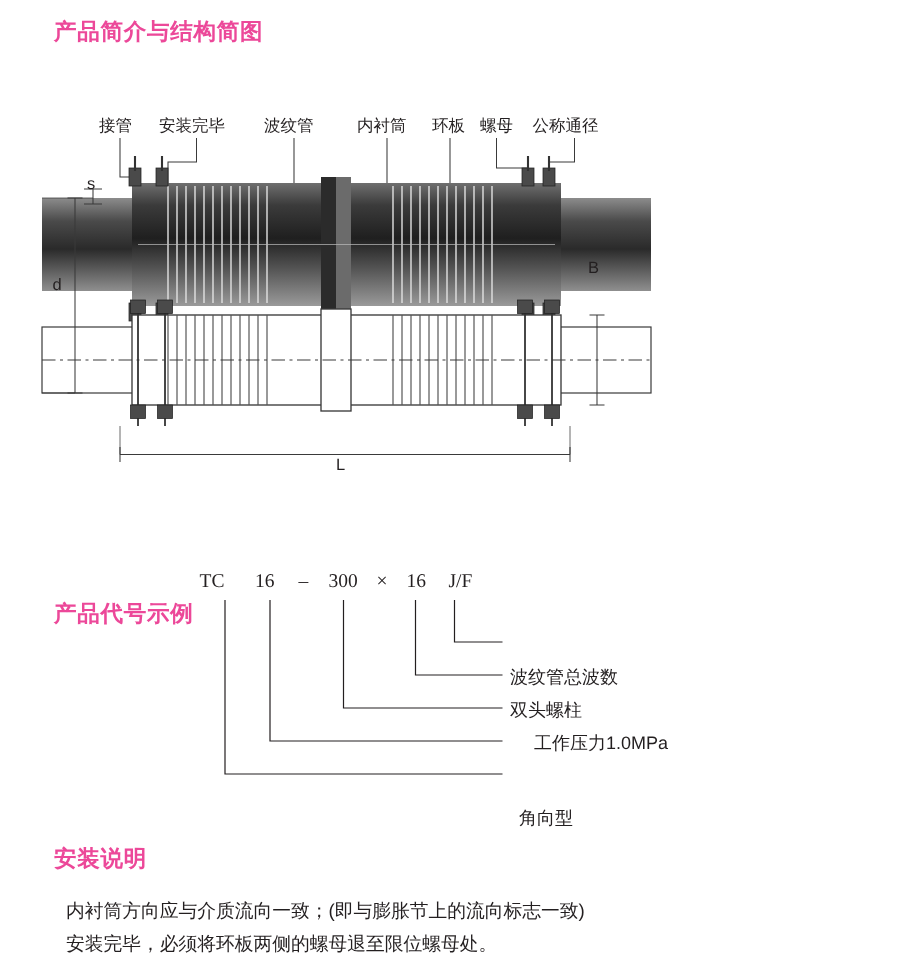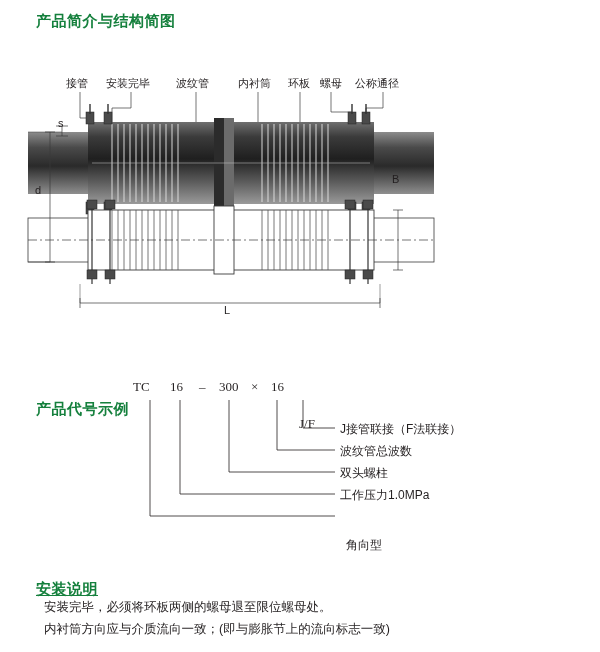--- a/index.html
+++ b/index.html
@@ -12,27 +12,27 @@
     background: #ffffff;
     font-family: "Liberation Sans", sans-serif;
     color: #231f20;
     position: relative;
     overflow: hidden;
   }
   .section-title {
     position: absolute;
     font-size: 15px;
     font-weight: bold;
-    color: #15803d;
+    color: #ec4899;
     letter-spacing: 0.5px;
     white-space: nowrap;
   }
   .title-1 { left: 36px; top: 12px; }
   .title-2 { left: 36px; top: 352px; margin-top: 48px; }
-  .title-3 { left: 36px; top: 580px; text-decoration: underline; }
+  .title-3 { left: 36px; top: 563px; }
 
   
   #structure-diagram {
     position: absolute;
     left: 0;
     top: 60px;
     width: 503px;
     height: 265px;
   }
   .callout-label {
@@ -300,25 +300,24 @@
       <path d="M150,22 L150,138 L335,138"></path>
     </g>
   </svg>
 
   <div class="code-token" style="left:133px; top:1px;">TC</div>
   <div class="code-token" style="left:170px; top:1px;">16</div>
   <div class="code-token" style="left:199px; top:1px;">–</div>
   <div class="code-token" style="left:219px; top:1px;">300</div>
   <div class="code-token" style="left:251px; top:1px;">×</div>
   <div class="code-token" style="left:271px; top:1px;">16</div>
-  <div class="code-token" style="left:299px; top:1px;margin-top:37px;">J/F</div>
-
-  <div class="code-desc" style="left:340px; top:43px;">J接管联接（F法联接）</div>
+  <div class="code-token" style="left:299px; top:1px;">J/F</div>
+
   <div class="code-desc" style="left:340px; top:65px;font-family:Liberation Mono, monospace;">波纹管总波数</div>
   <div class="code-desc" style="left:340px; top:87px;">双头螺柱</div>
-  <div class="code-desc" style="left:340px; top:109px;">工作压力1.0MPa</div>
+  <div class="code-desc" style="left:356px; top:109px;">工作压力1.0MPa</div>
   <div class="code-desc" style="left:346px; top:131px;margin-top:28px;">角向型</div>
 </div>
 
 <div id="install-notes">
+  <div class="note-line">内衬筒方向应与介质流向一致；(即与膨胀节上的流向标志一致)</div>
   <div class="note-line">安装完毕，必须将环板两侧的螺母退至限位螺母处。</div>
-  <div class="note-line">内衬筒方向应与介质流向一致；(即与膨胀节上的流向标志一致)</div>
 </div>
 
 </body></html>

